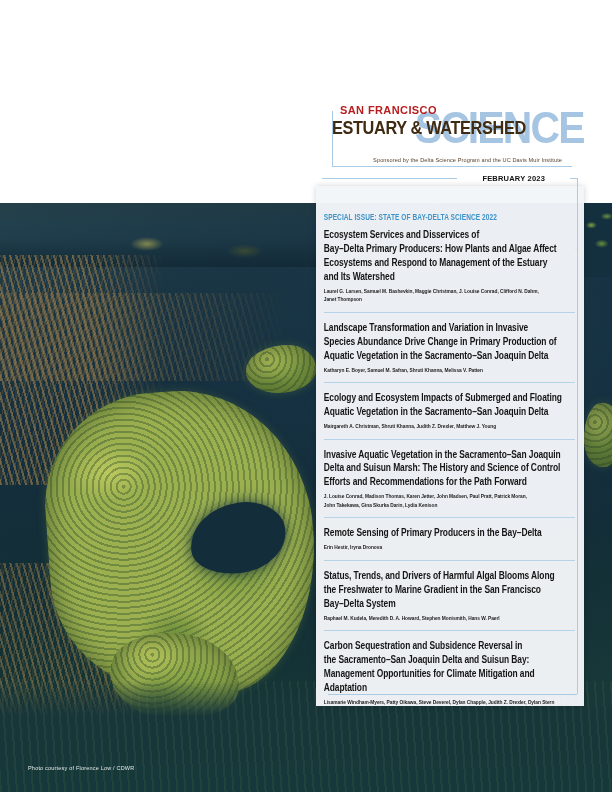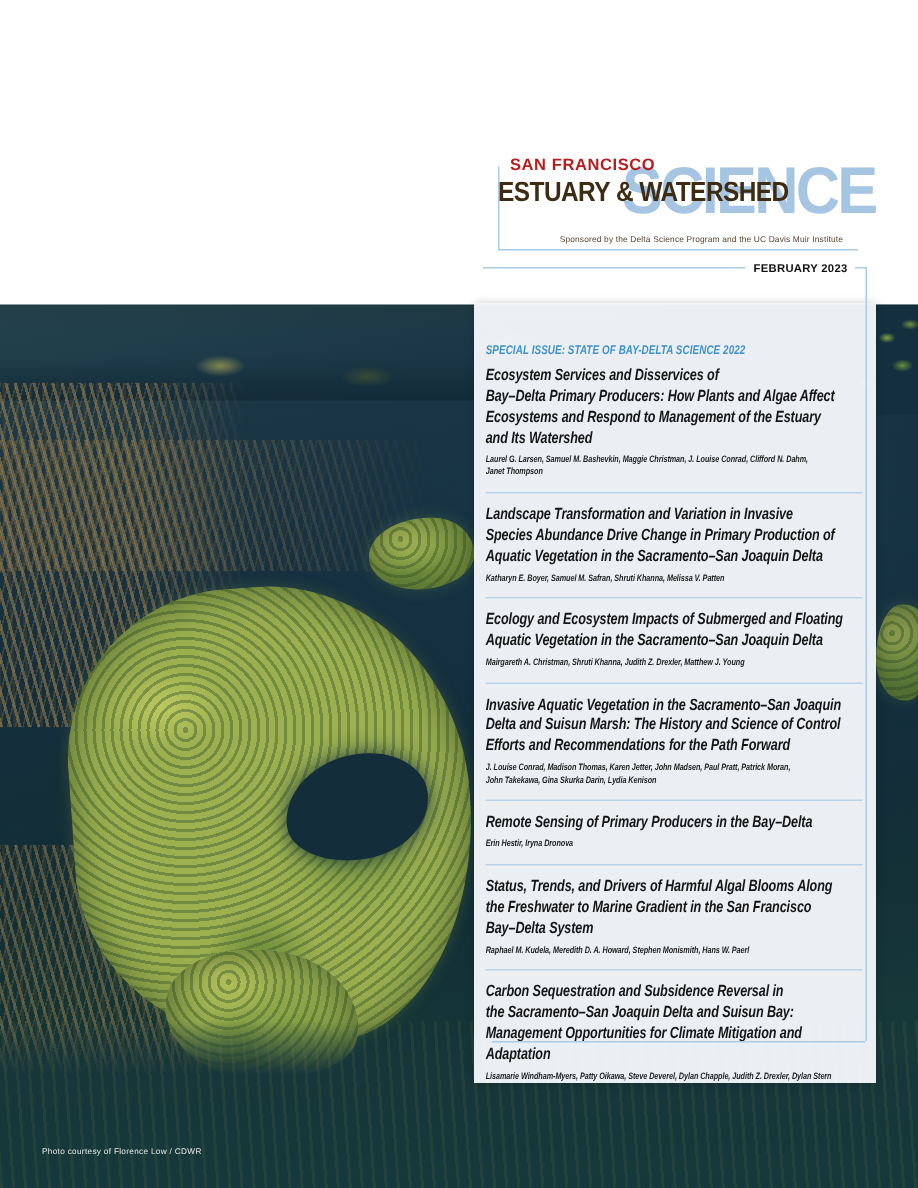--- a/index.html
+++ b/index.html
@@ -118,33 +118,33 @@
     letter-spacing:-.4px;transform:scaleX(.88);transform-origin:0 0;z-index:2;white-space:nowrap;
   }
   .mh-sponsor{
     position:absolute;right:22px;top:55px;font-size:5.6px;color:#5a4430;letter-spacing:.1px;
     z-index:2;white-space:nowrap;
   }
   .mh-rule-left{position:absolute;left:12px;top:9px;width:1px;height:55px;background:#a9cbe5;}
   .mh-rule-bottom{position:absolute;left:12px;top:64px;width:240px;height:1px;background:#a9cbe5;}
   
   .date-row{position:absolute;left:322px;top:172px;width:256px;height:12px;z-index:6;
-    display:flex;align-items:center;}
+    display:flex;align-items:center;gap:20px;}
   .date-line-l{flex:1;height:1px;background:#a9cbe5;}
   .date-text{font-size:7.5px;font-weight:bold;color:#111;letter-spacing:.2px;
     padding:0 5px;white-space:nowrap;}
   .date-line-r{width:8px;height:1px;background:#a9cbe5;}
   .frame-right{position:absolute;left:577px;top:178px;width:1px;height:516px;background:#a9cbe5;z-index:6;}
   .frame-bottom{position:absolute;left:328px;top:694px;width:249px;height:1px;background:#a9cbe5;z-index:6;}
   
   .panel{
-    position:absolute;left:316px;top:202px;width:268px;height:520px;z-index:4;
+    position:absolute;left:316px;top:186px;width:268px;height:520px;z-index:4;
     background:rgba(243,246,249,.97);
     box-shadow:0 0 6px rgba(0,0,0,.18);
-    padding:0;box-sizing:border-box;overflow:hidden;font-style:italic;
+    padding:0;box-sizing:border-box;overflow:hidden;
   }
   .scale-box{
     width:332px;transform:scaleX(.78);transform-origin:0 0;
     padding:26px 0 0 10px;box-sizing:border-box;
   }
   .kicker{
     font-size:8.4px;font-weight:bold;color:#3e92c8;letter-spacing:.1px;
     margin:0 0 6px 0;white-space:pre-line;
   }
   .entry{margin:0;}

